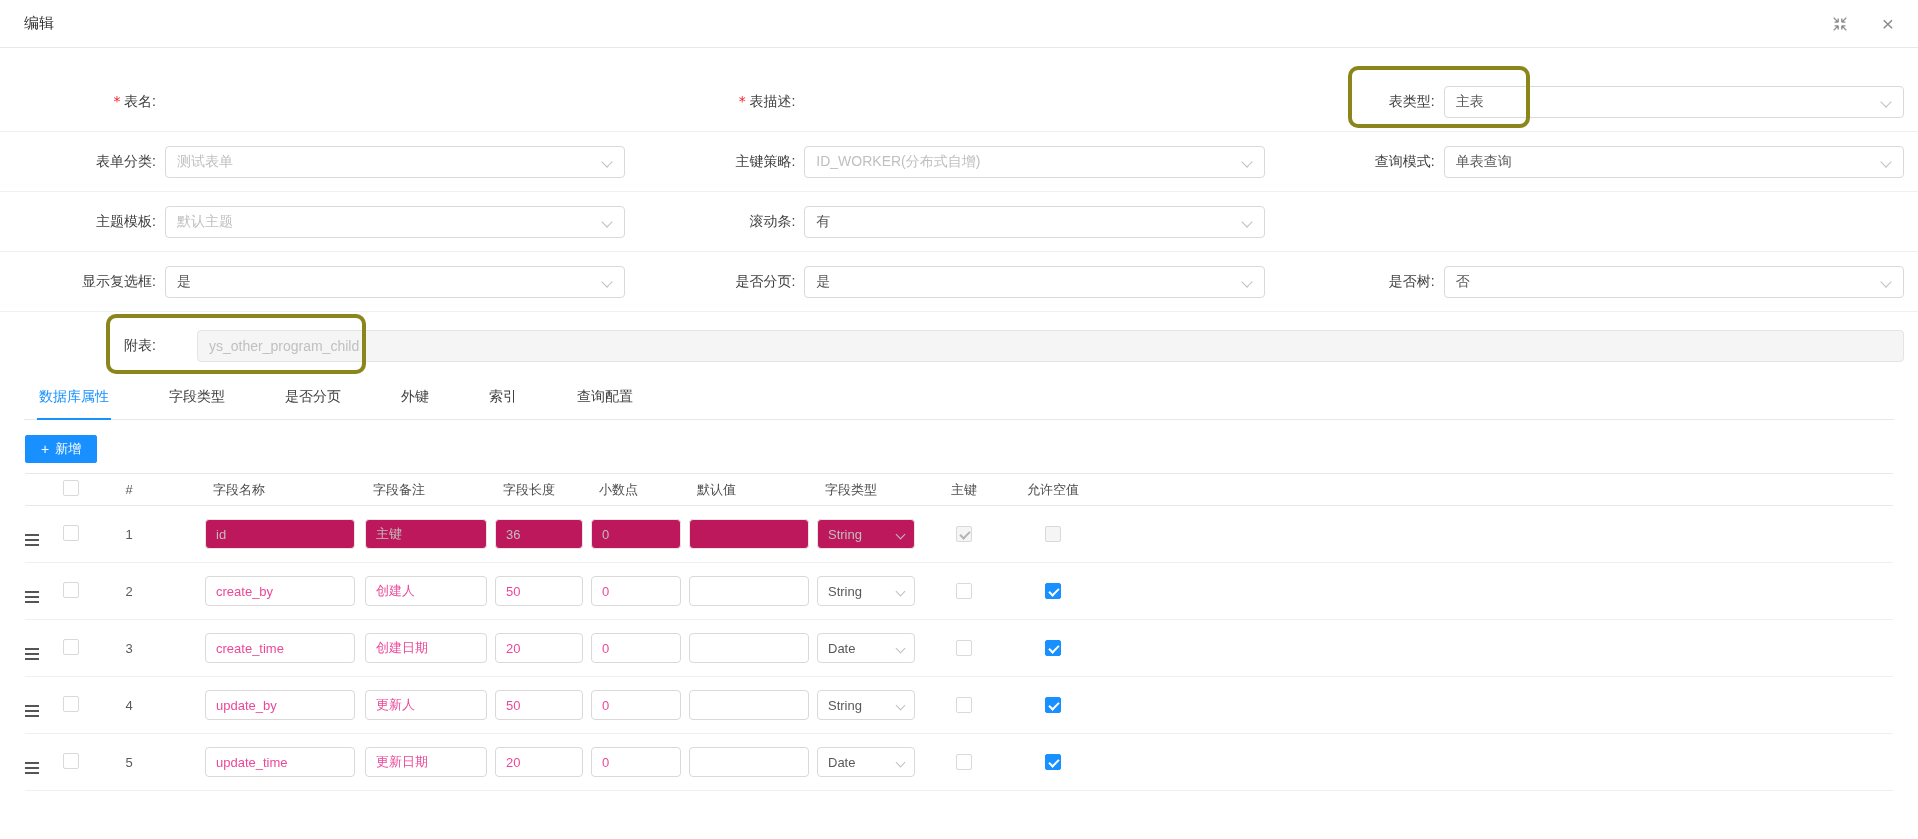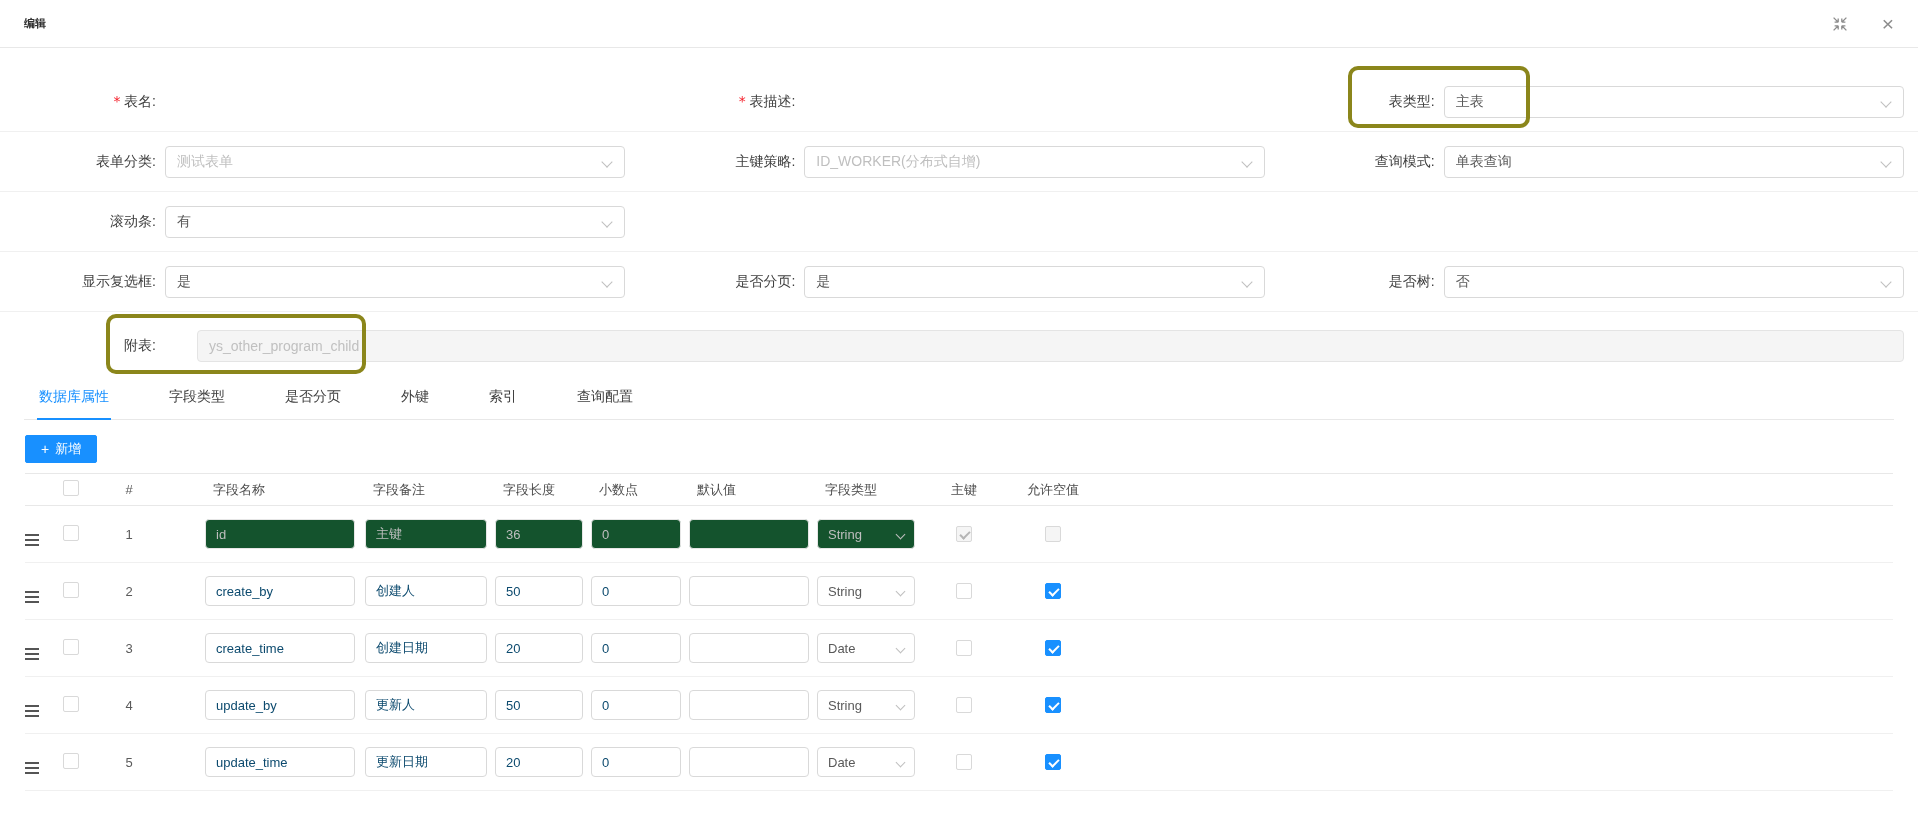--- a/index.html
+++ b/index.html
@@ -3,21 +3,21 @@
 <meta charset="utf-8">
 <style>
   * { box-sizing: border-box; margin: 0; padding: 0; }
   html, body { width: 1918px; height: 839px; background: #fff; overflow: hidden;
     font-family: "Liberation Sans", "DejaVu Sans", sans-serif; }
   body { position: relative; font-size: 14px; color: #404040; }
 
   
   .modal-header { height: 48px; border-bottom: 1px solid #e8e8e8; display: flex;
     align-items: center; padding: 0 24px; }
-  .modal-title { font-size: 11px; color: #333; font-weight: 700; }
+  .modal-title { font-size: 15px; color: #333; font-weight: 400; }
   .header-icons { margin-left: auto; display: flex; align-items: center; gap: 34px; }
   .hicon { color: #8c8c8c; cursor: pointer; display: inline-flex; align-items: center; }
   .close-x { font-size: 21px; line-height: 1; color: #8c8c8c; }
 
   
   .form-section { padding-top: 24px; }
   .form-row { display: flex; height: 60px; align-items: center; }
   .form-row.bordered { border-bottom: 1px solid #f0f0f0; }
   .form-row.sub-row { height: 68px; }
   .form-cell { width: 33.333%; display: flex; align-items: center; }
@@ -77,27 +77,27 @@
   .c-name { flex: 0 0 150px; margin-right: 10px; }
   .c-comment { flex: 0 0 122px; margin-right: 8px; }
   .c-length { flex: 0 0 88px; margin-right: 8px; }
   .c-decimal { flex: 0 0 90px; margin-right: 8px; }
   .c-default { flex: 0 0 120px; margin-right: 8px; }
   .c-type { flex: 0 0 98px; margin-right: 8px; }
   .c-pk { flex: 0 0 82px; display: flex; justify-content: center; }
   .c-null { flex: 0 0 96px; display: flex; justify-content: center; }
   .h-left { text-align: left; padding-left: 8px; }
   .cell-input { width: 100%; height: 30px; border: 1px solid #d9d9d9; border-radius: 4px;
-    padding: 0 10px; font-size: 13px; color: #0c4a6e; background: #fff; outline: none;
+    padding: 0 10px; font-size: 13px; color: #ec4899; background: #fff; outline: none;
     font-family: inherit; }
   .cell-select { height: 30px; border: 1px solid #d9d9d9; border-radius: 4px;
     background: #fff; display: flex; align-items: center; padding: 0 24px 0 10px;
     position: relative; font-size: 13px; color: #595959; cursor: pointer; }
   .cell-select .chev { right: 10px; top: 11px; width: 7px; height: 7px; }
-  .t-row.disabled .cell-input, .t-row.disabled .cell-select { background: #14532d;
+  .t-row.disabled .cell-input, .t-row.disabled .cell-select { background: #be185d;
     border-color: #e6e6e6; color: #bfbfbf; }
   .checkbox { width: 16px; height: 16px; border: 1px solid #d9d9d9; border-radius: 2px;
     background: #fff; display: inline-block; position: relative; cursor: pointer; }
   .checkbox.checked { background: #1890ff; border-color: #1890ff; }
   .checkbox.checked::after { content: ""; position: absolute; left: 4.5px; top: 1.5px;
     width: 4px; height: 8px; border-right: 2px solid #fff; border-bottom: 2px solid #fff;
     transform: rotate(45deg); }
   .checkbox.disabled { background: #f5f5f5; border-color: #d9d9d9; }
   .checkbox.checked.disabled { background: #f5f5f5; border-color: #d9d9d9; }
   .checkbox.checked.disabled::after { border-color: #b5b5b5; }
@@ -173,20 +173,29 @@
           <div class="select">
             <span class="sel-val">单表查询</span>
             <i class="chev"></i>
           </div>
         </div>
     </div>
   </div>
 
   <div class="form-row bordered">
     <div class="form-cell">
+      <label class="f-label">主题模板:</label>
+      <div class="control">
+          <div class="select">
+            <span class="sel-val muted">默认主题</span>
+            <i class="chev"></i>
+          </div>
+        </div>
+    </div>
+    <div class="form-cell">
       <label class="f-label">滚动条:</label>
       <div class="control">
           <div class="select">
             <span class="sel-val">有</span>
             <i class="chev"></i>
           </div>
         </div>
     </div>
   </div>
 

